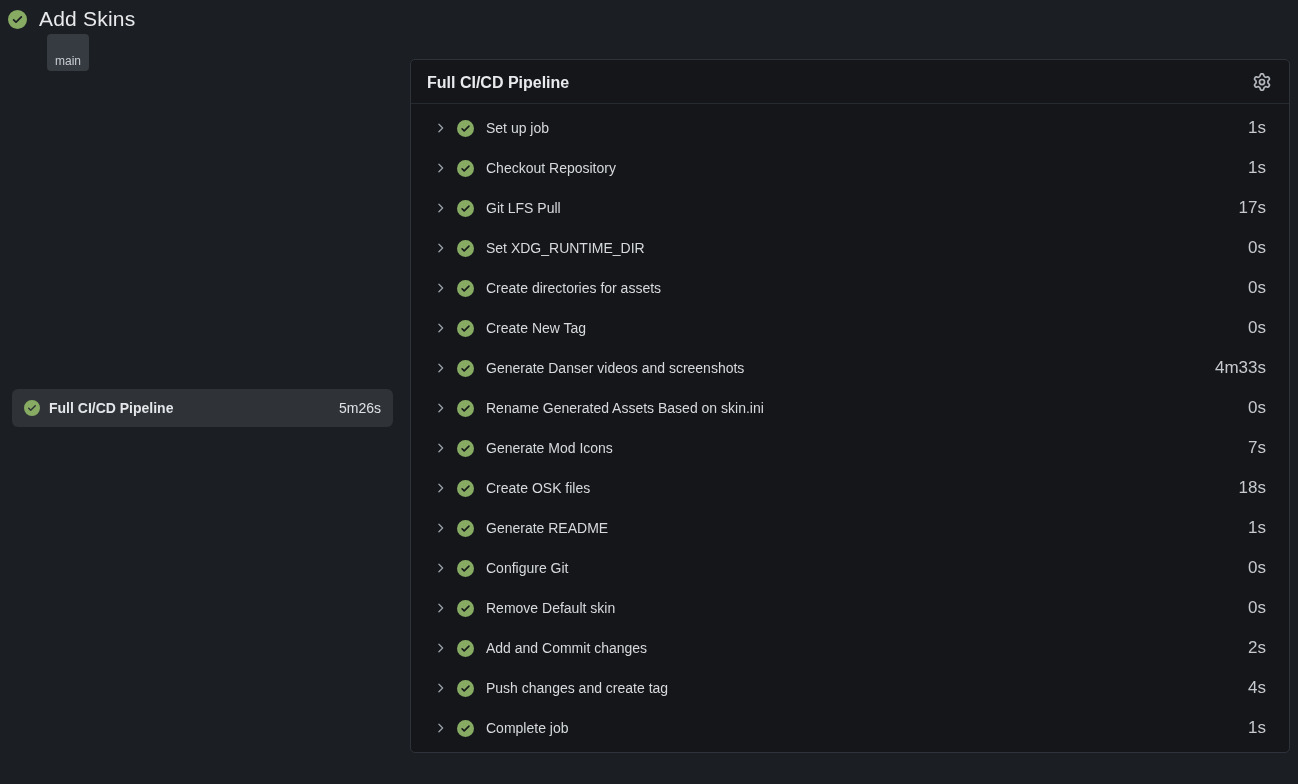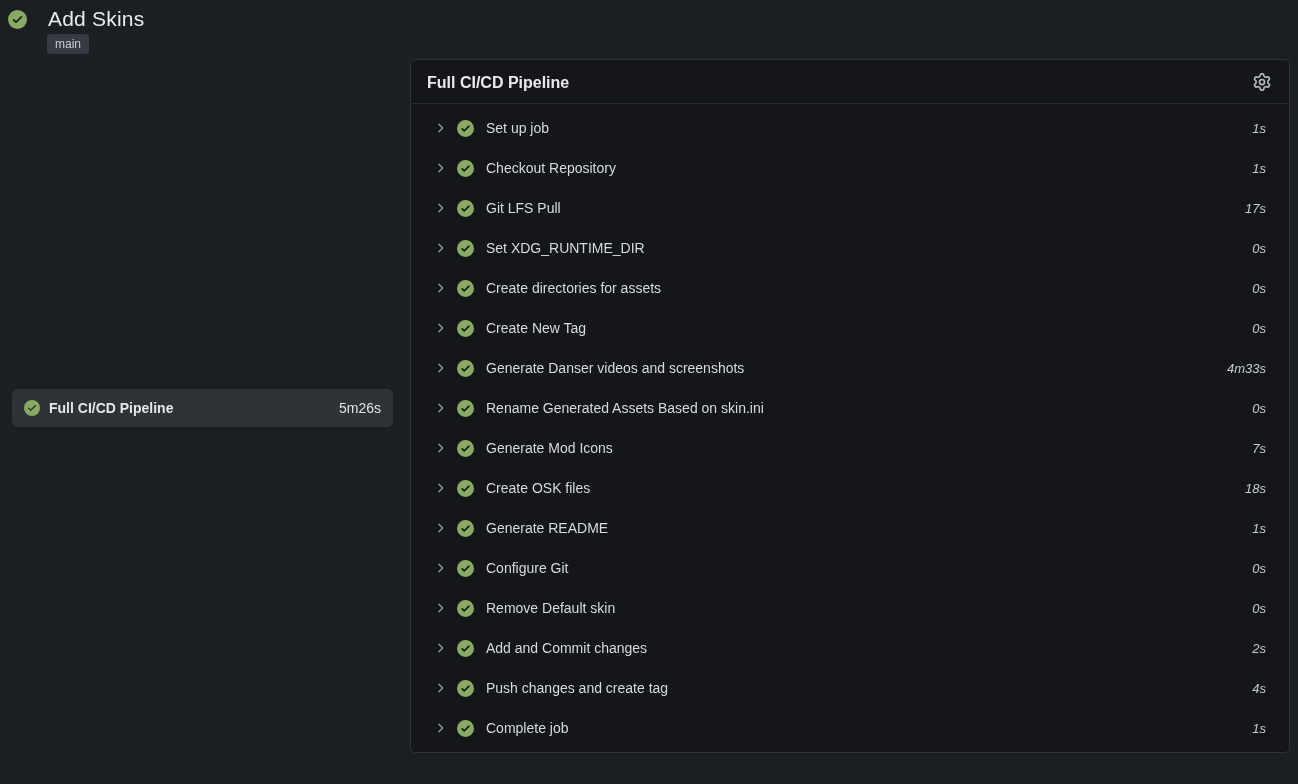--- a/index.html
+++ b/index.html
@@ -16,28 +16,28 @@
   }
   *{box-sizing:border-box;margin:0;padding:0;}
   html,body{width:1298px;height:784px;overflow:hidden;}
   body{
     background:var(--body-bg);
     font-family:"Liberation Sans", sans-serif;
     color:var(--text);
   }
   
   .run-header{padding:7px 12px 0 8px;height:51px;}
-  .title-row{display:flex;align-items:center;gap:21px;}
+  .title-row{display:flex;align-items:center;gap:12px;}
   .title-row svg{flex:0 0 auto;}
   .run-title{font-size:21px;font-weight:400;color:var(--title);letter-spacing:.2px;}
   .subtitle-row{margin-left:30px;margin-top:3px;font-size:14px;color:#ced1d5;display:flex;align-items:center;}
   .wf-file{font-weight:700;color:#d4d7db;}
   .branch-badge{
     margin-left:9px;background:#363b42;color:#c9ccd1;font-size:12px;
-    padding:3px 8px 3px;border-radius:4px;line-height:1.2;cursor:pointer;
+    padding:20px 8px 3px;border-radius:4px;line-height:1.2;cursor:pointer;
   }
   
   .content{display:flex;align-items:center;}
   .jobs-col{width:410px;flex:0 0 410px;padding:11px 17px 0 12px;}
   .job-card{
     background:var(--card-bg);border-radius:6px;height:38px;
     display:flex;align-items:center;padding:0 12px;cursor:pointer;
   }
   .job-card .job-label{font-size:14px;font-weight:700;color:#e4e6e9;margin-left:9px;}
   .job-card .job-duration{margin-left:auto;font-size:14px;font-weight:400;color:#dfe1e4;}
@@ -51,21 +51,21 @@
   .panel-status{font-size:13px;color:var(--muted);margin-top:2px;line-height:18px;}
   .panel-gear{
     position:absolute;right:18px;top:50%;transform:translateY(-50%);
     color:#b4b8be;cursor:pointer;display:flex;
   }
   .step-list{padding:4px 0;}
   .step-row{height:40px;display:flex;align-items:center;padding:0 23px 0 22px;cursor:pointer;}
   .chev{color:#99a0a8;display:flex;margin-right:10px;cursor:pointer;}
   .step-check{display:flex;margin-right:12px;}
   .step-name{font-size:14px;color:var(--text);}
-  .step-duration{margin-left:auto;font-size:13px;color:var(--duration);font-style:italic;}
+  .step-duration{margin-left:auto;font-size:17px;color:var(--duration);}
 </style>
 </head>
 <body>
 
 <div class="run-header">
   <div class="title-row">
     <svg width="19" height="19" viewBox="0 0 16 16">
       <path fill="#87ab63" d="M8 16A8 8 0 1 1 8 0a8 8 0 0 1 0 16Zm3.78-9.72a.751.751 0 0 0-.018-1.042.751.751 0 0 0-1.042-.018L6.75 9.19 5.28 7.72a.751.751 0 0 0-1.042.018.751.751 0 0 0-.018 1.042l2 2a.75.75 0 0 0 1.06 0Z"></path>
     </svg>
     <span class="run-title">Add Skins</span>

